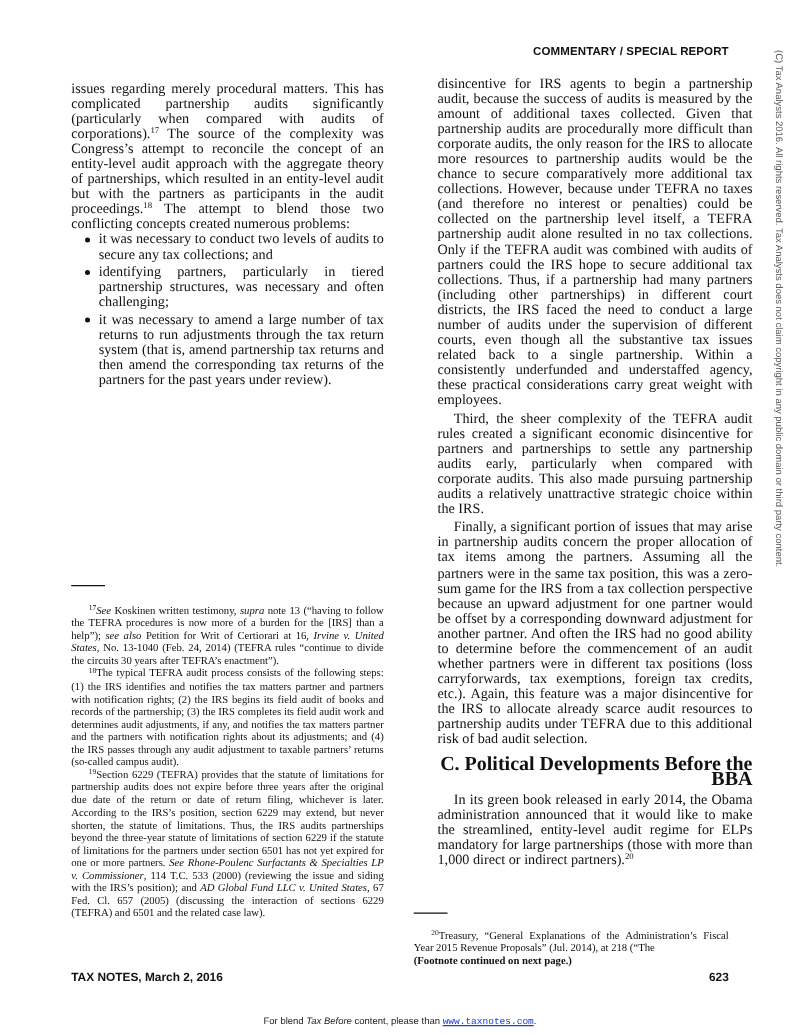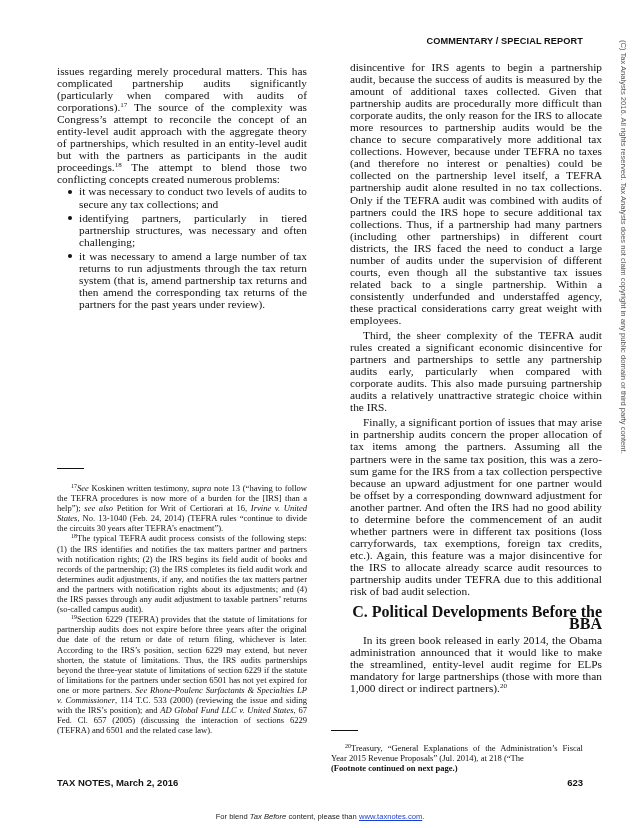--- a/index.html
+++ b/index.html
@@ -36,21 +36,21 @@
   h3.section { margin: 9px 0 4px 0; font-family: "Liberation Serif", serif; font-weight: bold; font-size: 16px; text-align: right; }
   .footer-left, .footer-right {
     position: absolute; top: 777px; font-family: "Liberation Sans", sans-serif; font-weight: bold; font-size: 9.5px;
   }
   .footer-left { left: 57px; }
   .footer-right { left: 563px; width: 20px; text-align: right; }
   .bottom-note {
     position: absolute; left: 0; top: 812px; width: 640px; text-align: center;
     font-family: "Liberation Sans", sans-serif; font-size: 7.6px; color: #222;
   }
-  .bottom-note a { color: #1a3fd1; text-decoration: underline; }
+  .bottom-note a { color: #1a3fd1; text-decoration: underline; font-family: Liberation Mono, monospace; }
   .side-copyright {
     position: absolute; left: 620px; top: 40px; width: 8px; height: 480px;
   }
   .side-copyright span {
     position: absolute; left: 0; top: 0; white-space: nowrap; transform-origin: 0 0; transform: translateX(8px) rotate(90deg);
     font-family: "Liberation Sans", sans-serif; font-size: 7.6px; color: #555;
   }
   i { font-style: italic; }
 </style>
 </head>

